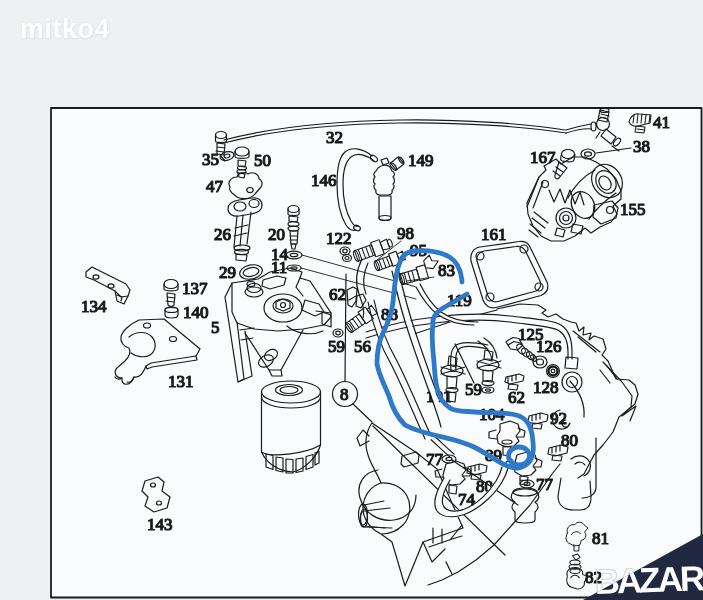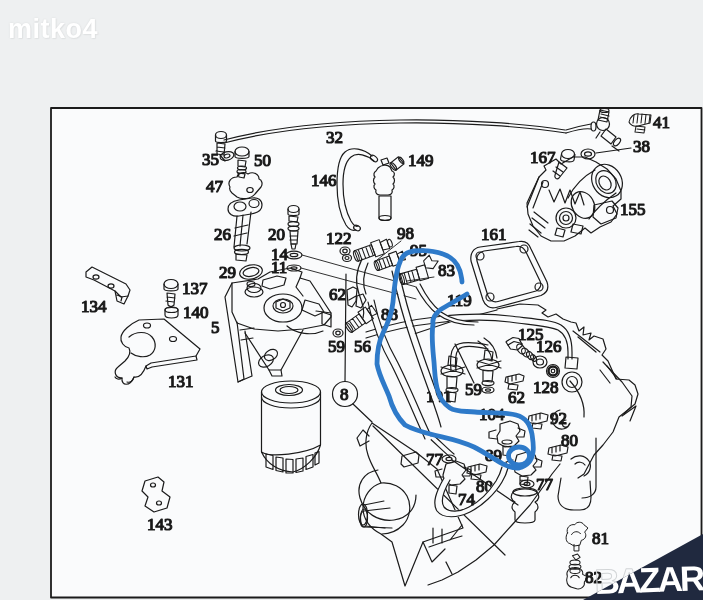--- a/index.html
+++ b/index.html
@@ -1,18 +1,18 @@
 <!DOCTYPE html>
 <html><head>
 <meta charset="utf-8">
 <style>
   html,body{margin:0;padding:0;}
   body{width:703px;height:600px;background:#eef0f1;overflow:hidden;position:relative;
        font-family:"Liberation Sans", sans-serif;}
-  #wm{position:absolute;left:8px;top:14px;font-weight:bold;font-size:27px;letter-spacing:0.5px;
+  #wm{position:absolute;left:20px;top:14px;font-weight:bold;font-size:27px;letter-spacing:0.5px;
       color:#ffffff;text-shadow:0 0 2px #d8dadb, 1px 1px 1px #e2e4e5;}
   svg{position:absolute;left:0;top:0;}
   text{font-family:"Liberation Serif", serif;font-size:17px;fill:#111;}
 </style>
 </head>
 <body>
 
 <div id="wm">mitko4</div>
 <svg width="703" height="600" viewBox="0 0 703 600" fill="none" stroke="#1b1b1b" stroke-width="1.2" stroke-linecap="round" stroke-linejoin="round">
 

